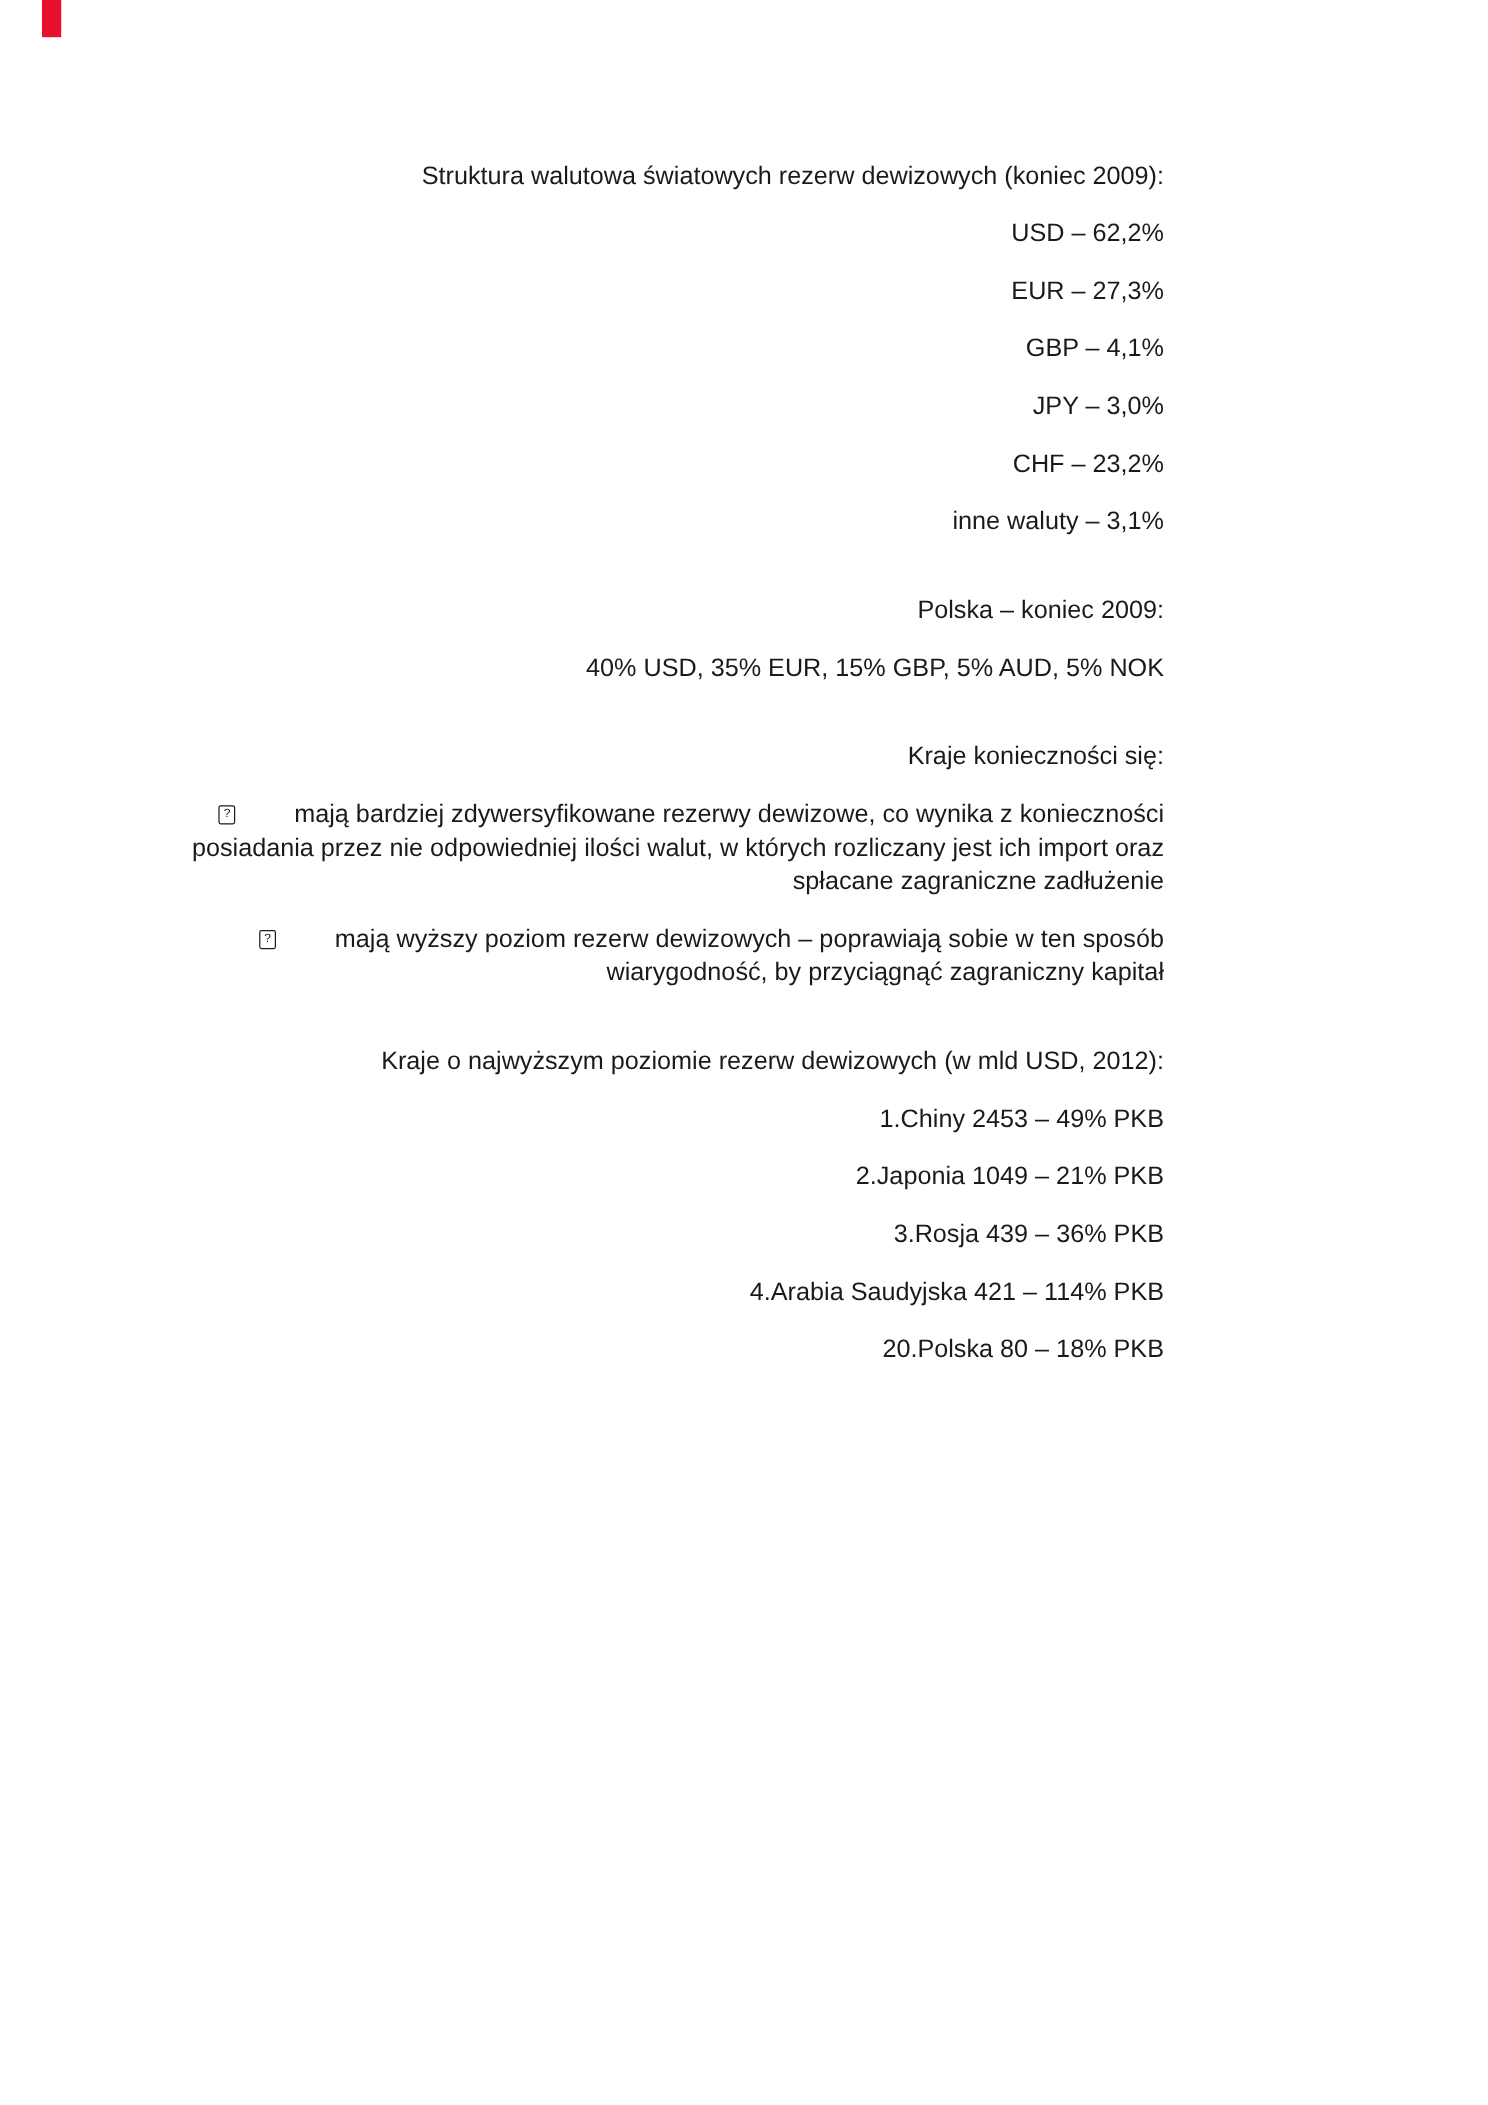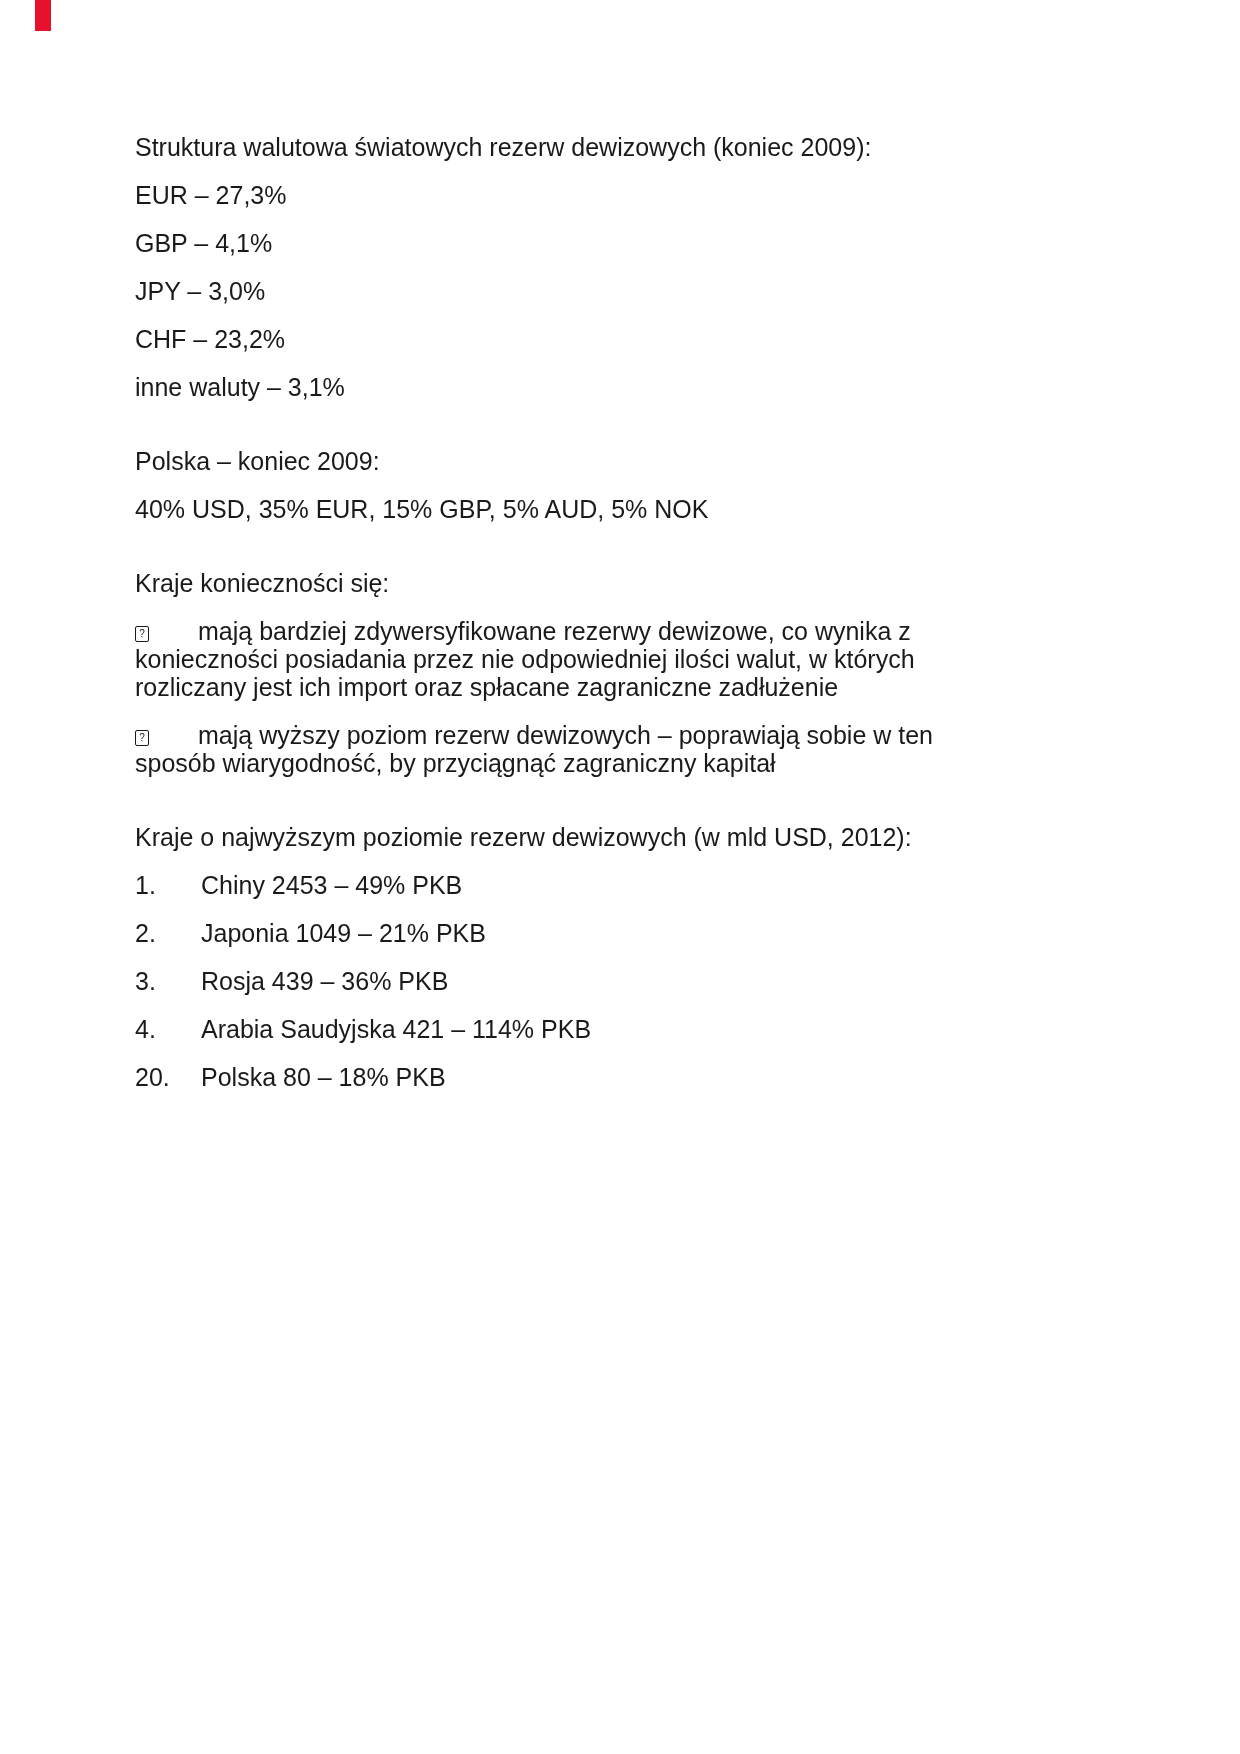--- a/index.html
+++ b/index.html
@@ -23,22 +23,23 @@
     left: 35px;
     width: 16px;
     height: 31px;
   }
 
   .page-content {
     position: absolute;
     top: 133px;
     left: 135px;
     width: 835px;
-    font-size: 25px;
+    font-size: 21px;
     line-height: 28px;
+    text-align: right;
   }
 
   .para {
     margin-bottom: 20px;
   }
 
   .gap-before {
     margin-top: 46px;
   }
 
@@ -74,20 +75,21 @@
 </style>
 </head>
 <body>
 
 <div class="corner-marker" style="background: rgb(232, 17, 45);"></div>
 
 <div class="page-content">
 
   <div class="para">Struktura walutowa światowych rezerw dewizowych (koniec 2009):</div>
 
+  <div class="para">USD – 62,2%</div>
   <div class="para">EUR – 27,3%</div>
   <div class="para">GBP – 4,1%</div>
   <div class="para">JPY – 3,0%</div>
   <div class="para">CHF – 23,2%</div>
   <div class="para">inne waluty – 3,1%</div>
 
   <div class="para gap-before">Polska – koniec 2009:</div>
   <div class="para">40% USD, 35% EUR, 15% GBP, 5% AUD, 5% NOK</div>
 
   <div class="para gap-before">Kraje konieczności się:</div>

